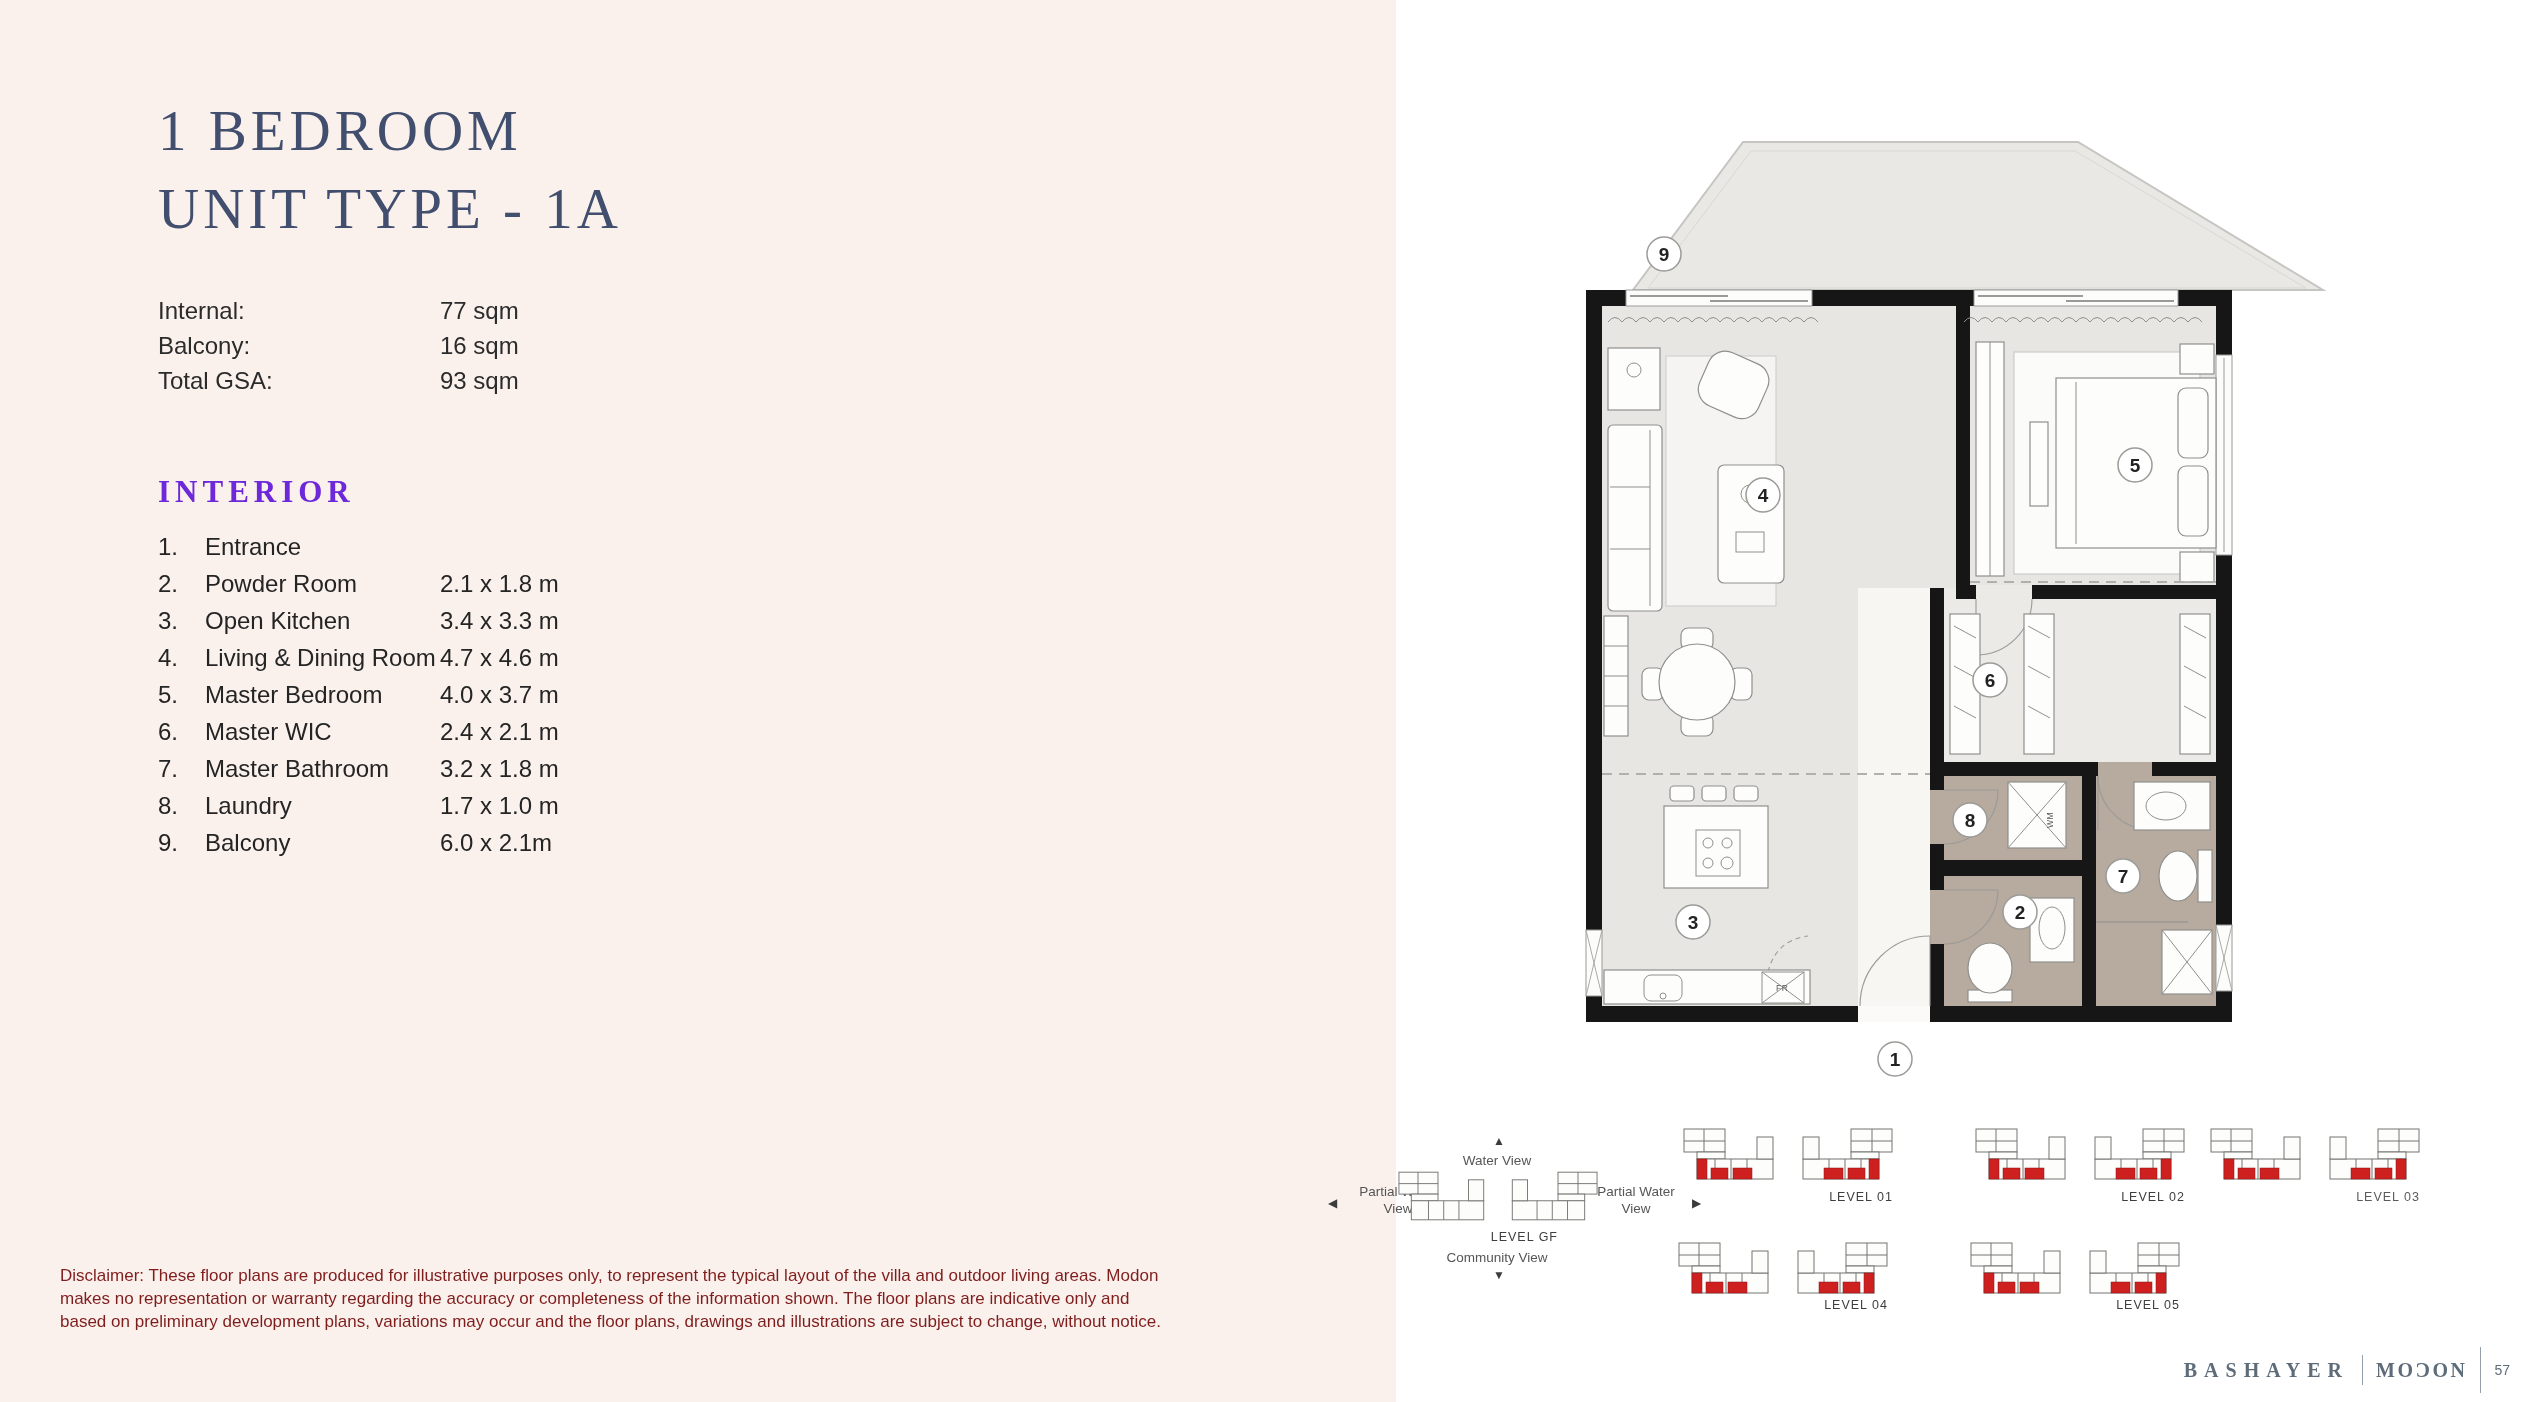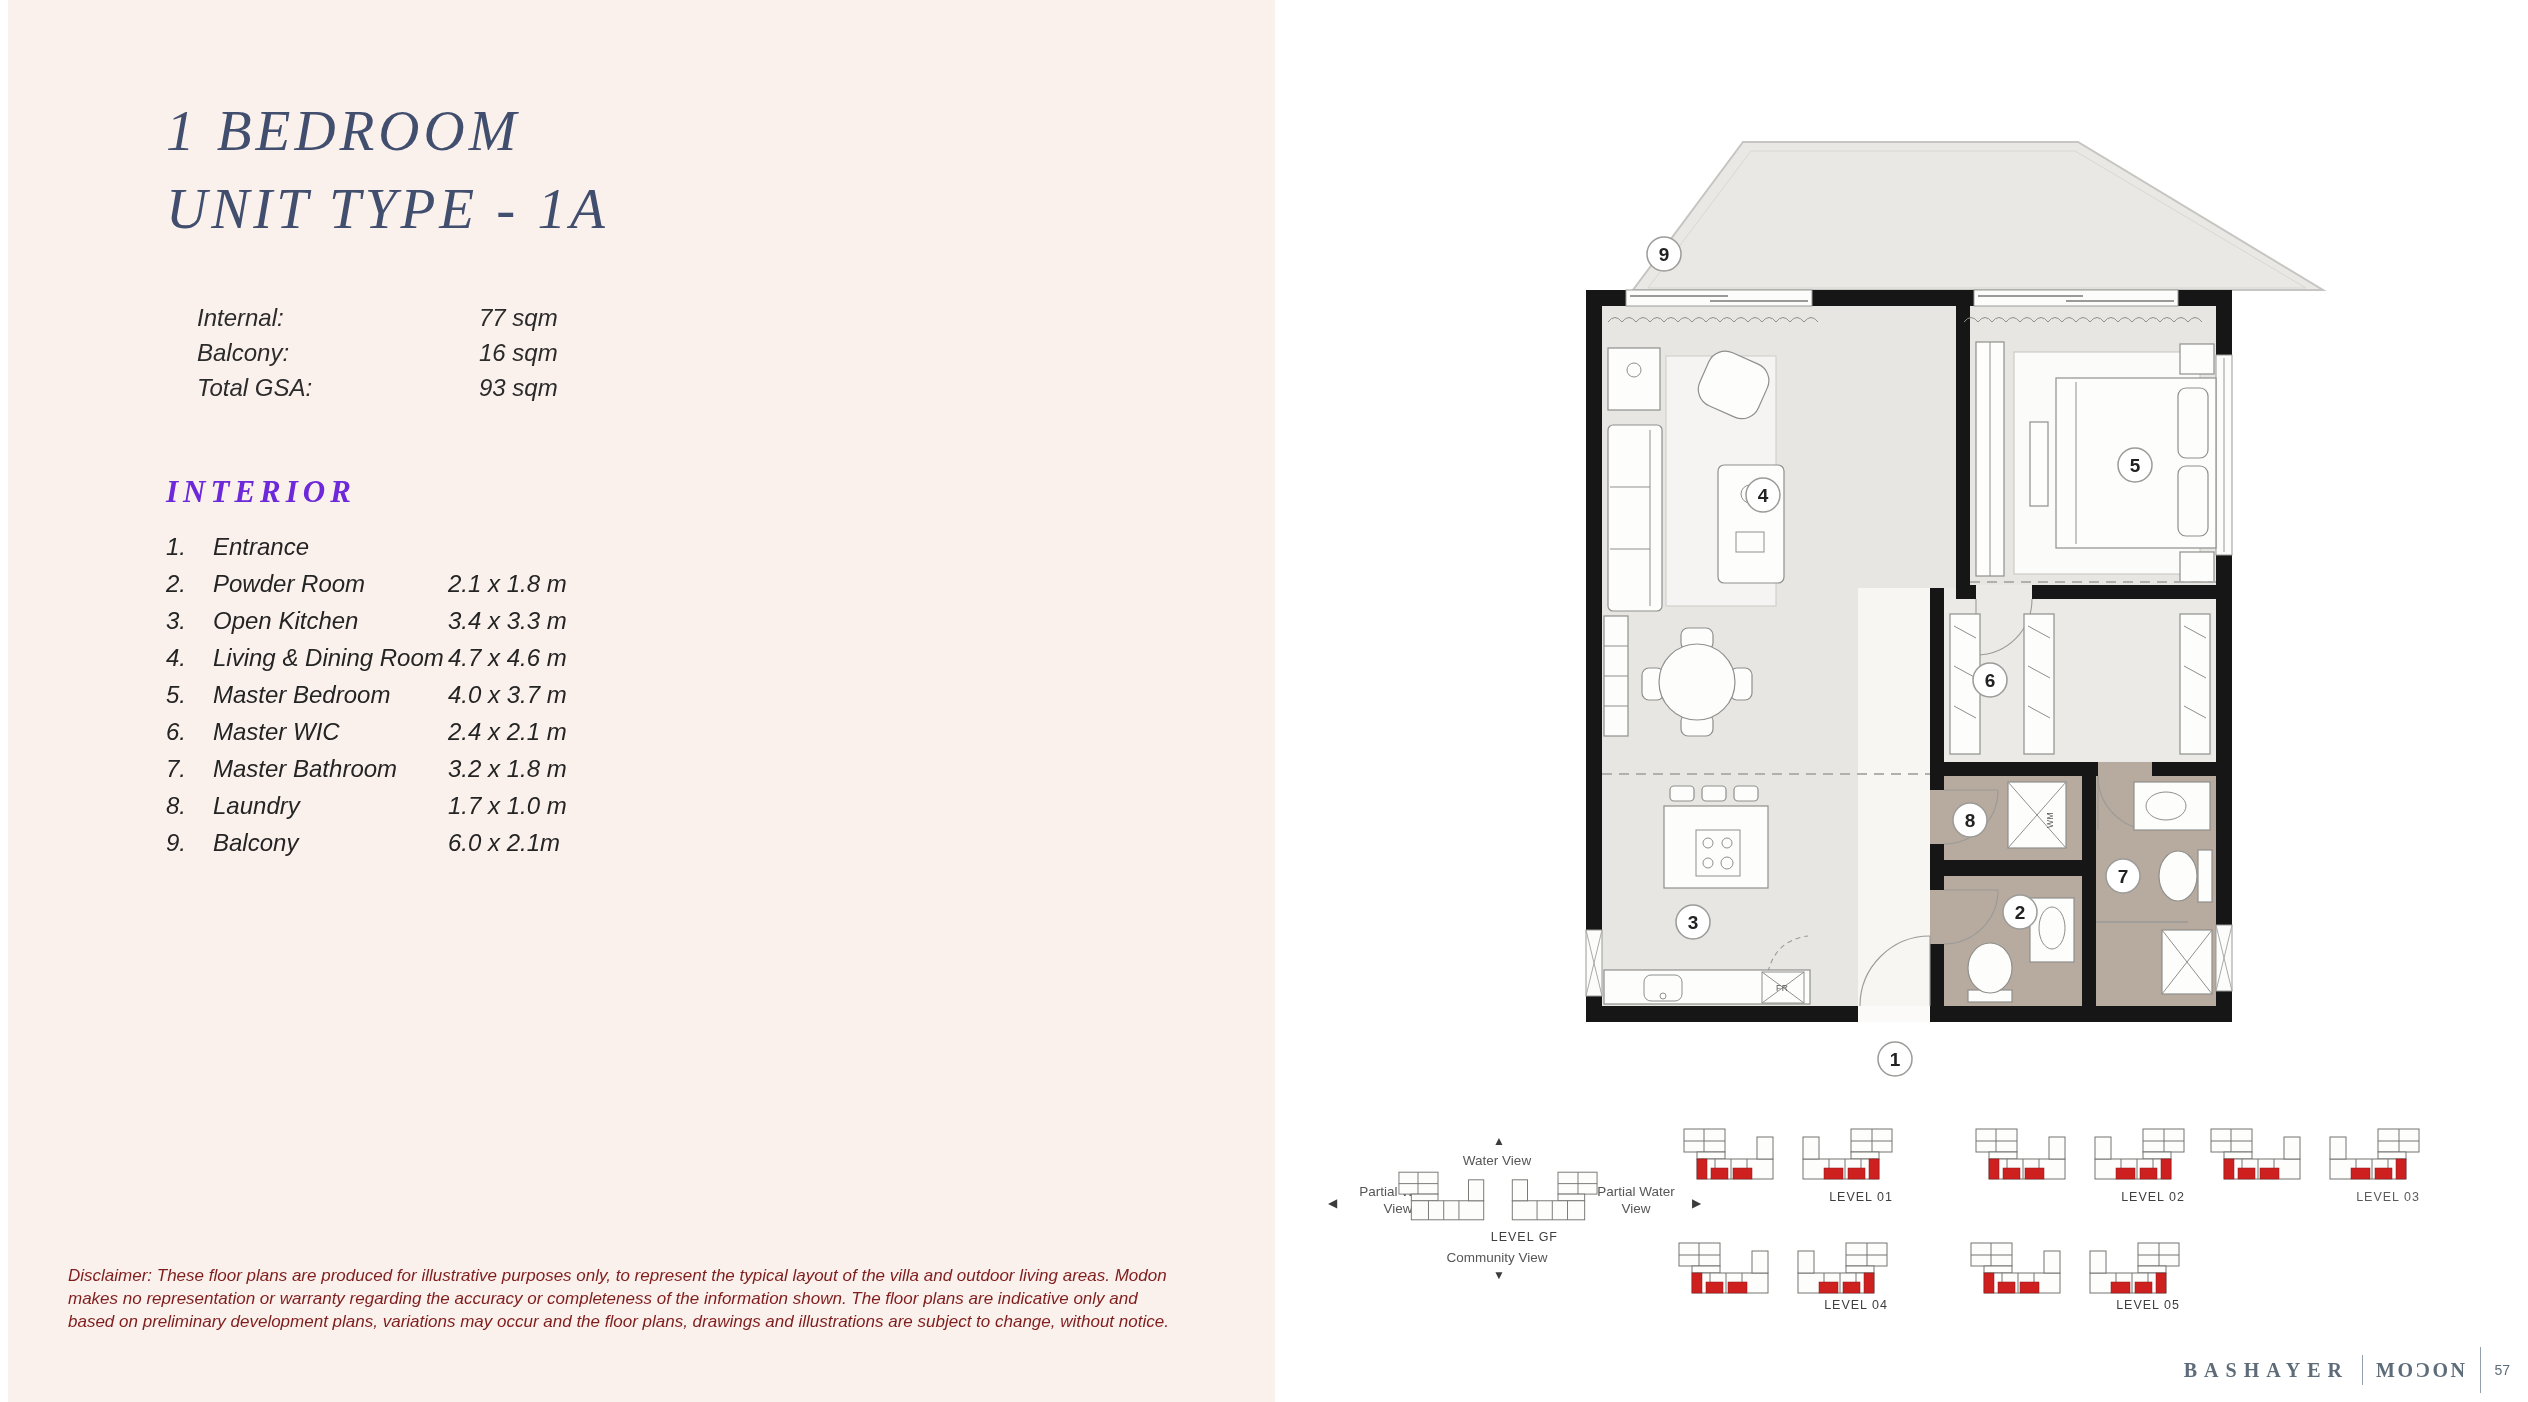--- a/index.html
+++ b/index.html
@@ -4,27 +4,27 @@
 <style>
   * { margin:0; padding:0; box-sizing:border-box; }
   html,body { background:#ffffff; }
   #canvas {
     position:relative; width:2528px; height:1402px; overflow:hidden;
     background:#ffffff; font-family:"Liberation Sans", sans-serif; color:#2e2e2e;
   }
   .abs { position:absolute; }
 
   
-  #left-panel { left:8px; top:0; width:1267px; height:1402px; background:#faf1ed;font-style:italic; }
+  #left-panel { left:0; top:0; width:1396px; height:1402px; background:#faf1ed; }
 
   #page-title { left:158px; top:92px; font-family:"Liberation Serif", serif;
     font-size:57px; font-weight:500; color:#414e6e; letter-spacing:4px; line-height:78px; }
 
   #stats { left:158px; top:297px; font-size:24px; color:#2b2b2b; }
-  .stat-row { display:flex; height:35px; align-items:flex-end;margin-left:31px; }
+  .stat-row { display:flex; height:35px; align-items:flex-start; }
   .stat-label { width:282px; }
 
   #interior-heading { left:158px; top:474px; font-family:"Liberation Serif", serif;
     font-size:31px; font-weight:600; letter-spacing:5px; color:#6d28d9; }
 
   #interior-list { left:158px; top:528px; font-size:24px; color:#242424; }
   .int-row { display:flex; height:37px; align-items:center; }
   .int-num { width:47px; }
   .int-name { width:235px; }
 

